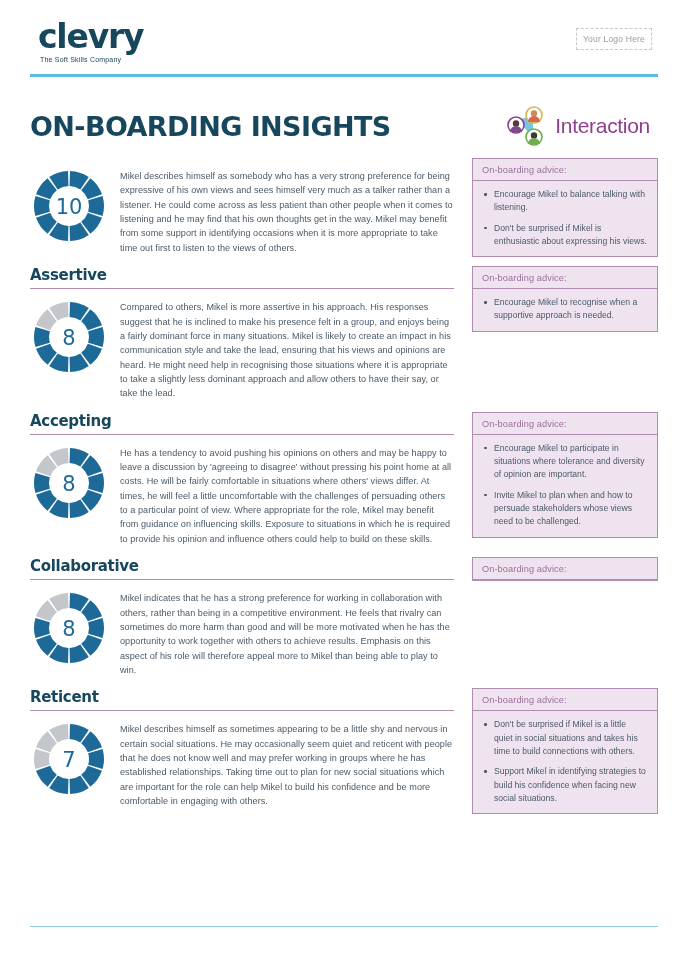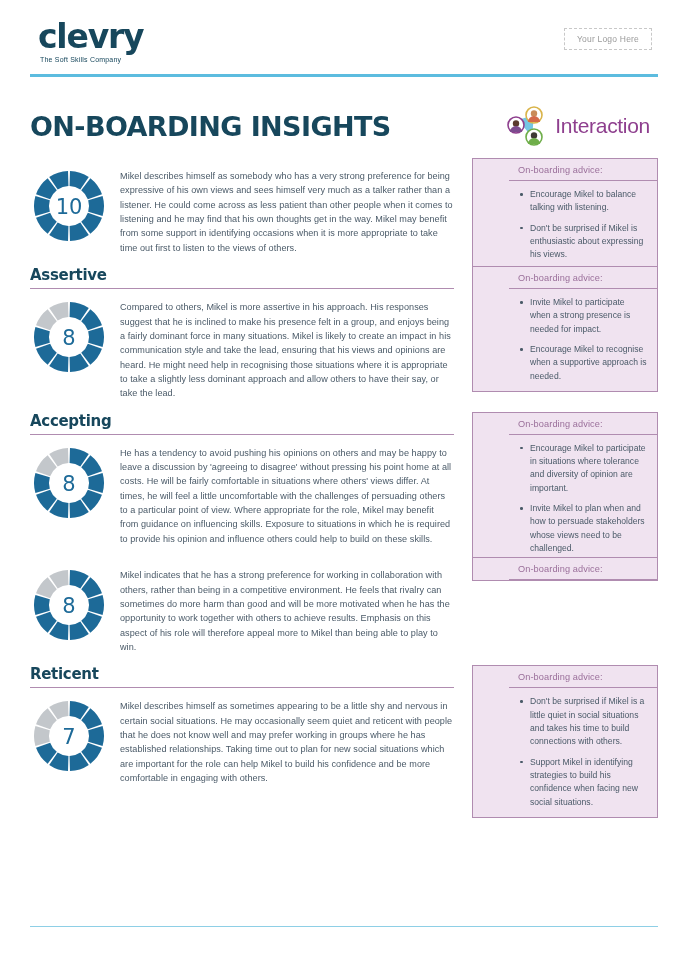--- a/index.html
+++ b/index.html
@@ -39,21 +39,21 @@
     font-size: 7px;
     color: #17475c;
     letter-spacing: 0.2px;
     margin-top: 3px;
     margin-left: 2px;
   }
   .logo-placeholder {
     position: absolute;
     right: 6px;
     top: 28px;
-    width: 88px;
+    width: 76px;
     height: 22px;
     border: 1px dashed #c8c8c8;
     color: #9a9a9a;
     font-size: 8.5px;
     display: flex;
     align-items: center;
     justify-content: center;
     letter-spacing: 0.2px;
   }
   .top-rule {
@@ -142,21 +142,20 @@
   }
 
   
   .advice {
     position: absolute;
     right: 0px;
     top: 0px;
     width: 186px;
     background: #f0e3f0;
     border: 1px solid #b08cb0;
-    padding-left: 36px;
   }
   .advice-head {
     padding: 6px 9px 5px 9px;
     border-bottom: 1.2px solid #b08cb0;
     font-size: 9.2px;
     color: #9a6f9a;
     letter-spacing: 0.1px;
   }
   .advice-list {
     list-style: none;
@@ -282,21 +281,20 @@
               <path d="M 4.027989152444611 25.259195058741092 A 35 35 0 0 1 15.644919263455627 9.269862482568328 L 24.797096721974643 21.15420713289619 A 20 20 0 0 0 18.158850944254063 30.29096860499491 Z" fill="#c3c7cb"></path>
               <path d="M 17.22615488012717 8.121027560259673 A 35 35 0 0 1 36.022742644675084 2.0136459735876002 L 36.441567225528615 17.007797699192913 A 20 20 0 0 0 25.700659931501242 20.4977300344341 Z" fill="#c3c7cb"></path>
               <text class="donut-score" x="37" y="45" text-anchor="middle">8</text>
             </svg>
       </div>
       <div class="sec-text">Compared to others, Mikel is more assertive in his approach. His responses suggest that he is inclined to make his presence felt in a group, and enjoys being a fairly dominant force in many situations. Mikel is likely to create an impact in his communication style and take the lead, ensuring that his views and opinions are heard. He might need help in recognising those situations where it is appropriate to take a slightly less dominant approach and allow others to have their say, or take the lead.</div>
     </div>
     <div class="advice">
       <div class="advice-head">On-boarding advice:</div>
       <ul class="advice-list">
-            <li>Invite Mikel to participate when a strong presence is needed for impact.</li>
             <li>Encourage Mikel to recognise when a supportive approach is needed.</li>
           </ul>
     </div>
   </div>
       <div class="section">
     <div class="sec-head">
       <span class="sec-title">Accepting</span>
     </div>
     <div class="sec-body">
       <div class="donut-wrap">
@@ -318,20 +316,23 @@
     </div>
     <div class="advice">
       <div class="advice-head">On-boarding advice:</div>
       <ul class="advice-list">
             <li>Encourage Mikel to participate in situations where tolerance and diversity of opinion are important.</li>
             <li>Invite Mikel to plan when and how to persuade stakeholders whose views need to be challenged.</li>
           </ul>
     </div>
   </div>
       <div class="section">
+    <div class="sec-head">
+      <span class="sec-title">Collaborative</span>
+    </div>
     <div class="sec-body">
       <div class="donut-wrap">
         <svg class="donut" viewBox="0 0 74 74">
               <path d="M 37.97725735532491 2.0136459735876002 A 35 35 0 0 1 56.77384511987283 8.121027560259673 L 48.29934006849876 20.4977300344341 A 20 20 0 0 0 37.55843277447138 17.007797699192913 Z" fill="#1d6a98"></path>
               <path d="M 58.355080736544366 9.269862482568325 A 35 35 0 0 1 69.97201084755538 25.259195058741074 L 55.84114905574593 30.2909686049949 A 20 20 0 0 0 49.20290327802535 21.154207132896186 Z" fill="#1d6a98"></path>
               <path d="M 70.57598910890201 27.118049010499327 A 35 35 0 0 1 70.57598910890201 46.88195098950067 L 56.186279490801155 42.64682913685753 A 20 20 0 0 0 56.186279490801155 31.353170863142473 Z" fill="#1d6a98"></path>
               <path d="M 69.97201084755538 48.74080494125893 A 35 35 0 0 1 58.355080736544366 64.73013751743167 L 49.20290327802535 52.84579286710381 A 20 20 0 0 0 55.84114905574593 43.7090313950051 Z" fill="#1d6a98"></path>
               <path d="M 56.77384511987283 65.87897243974032 A 35 35 0 0 1 37.97725735532491 71.9863540264124 L 37.55843277447138 56.99220230080709 A 20 20 0 0 0 48.29934006849876 53.5022699655659 Z" fill="#1d6a98"></path>
               <path d="M 36.0227426446751 71.9863540264124 A 35 35 0 0 1 17.226154880127176 65.87897243974032 L 25.700659931501242 53.5022699655659 A 20 20 0 0 0 36.44156722552863 56.99220230080709 Z" fill="#1d6a98"></path>
               <path d="M 15.644919263455634 64.73013751743167 A 35 35 0 0 1 4.0279891524446185 48.74080494125893 L 18.158850944254066 43.709031395005105 A 20 20 0 0 0 24.797096721974647 52.84579286710381 Z" fill="#1d6a98"></path>

